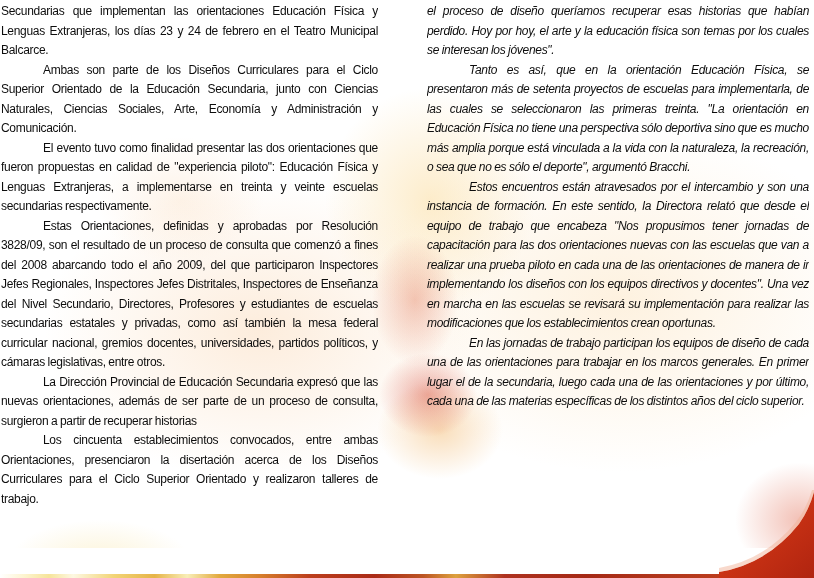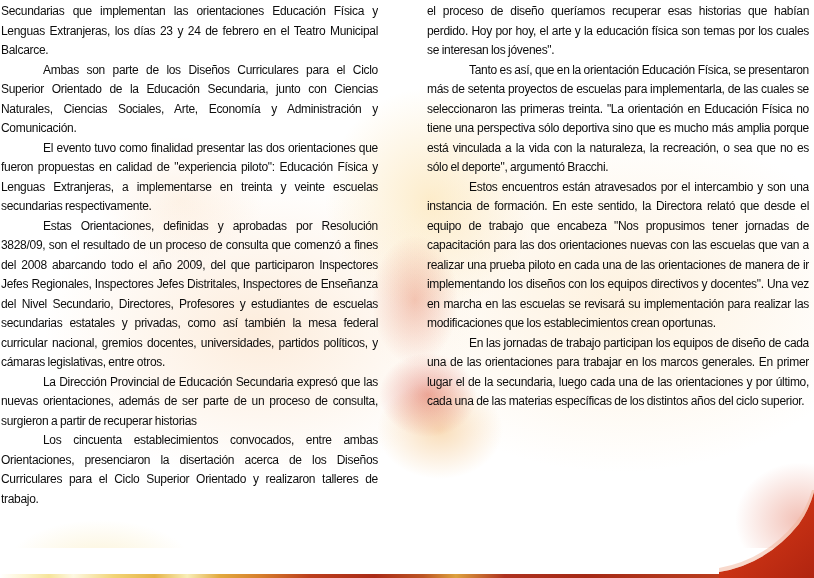--- a/index.html
+++ b/index.html
@@ -21,21 +21,21 @@
       radial-gradient(ellipse 120px 90px at 180px 200px, rgba(248,200,150,0.22), rgba(248,200,150,0) 70%),
       radial-gradient(ellipse 90px 80px at 800px 520px, rgba(222,90,62,0.38), rgba(222,90,62,0) 72%),
       radial-gradient(ellipse 130px 60px at 100px 562px, rgba(246,222,140,0.35), rgba(246,222,140,0) 70%),
       #ffffff;
   }
   .columns{
     position:absolute;left:1px;top:2px;width:812px;display:flex;gap:49px;
   }
   .col{height:560px;overflow:hidden;}
   .col-left{width:377px;}
-  .col-right{width:382px;}
+  .col-right{width:382px;font-style:italic;}
   p.para{
     margin:0;padding:0;
     font-size:12px;line-height:19.5px;letter-spacing:-0.3px;word-spacing:-0.4px;
     color:#0d0d0d;text-align:justify;
   }
   p.indented{text-indent:42px;}
   
   .bottom-white-band{
     position:absolute;left:0;right:0;bottom:4px;height:26px;background:#ffffff;
     border-top-left-radius:18px;

